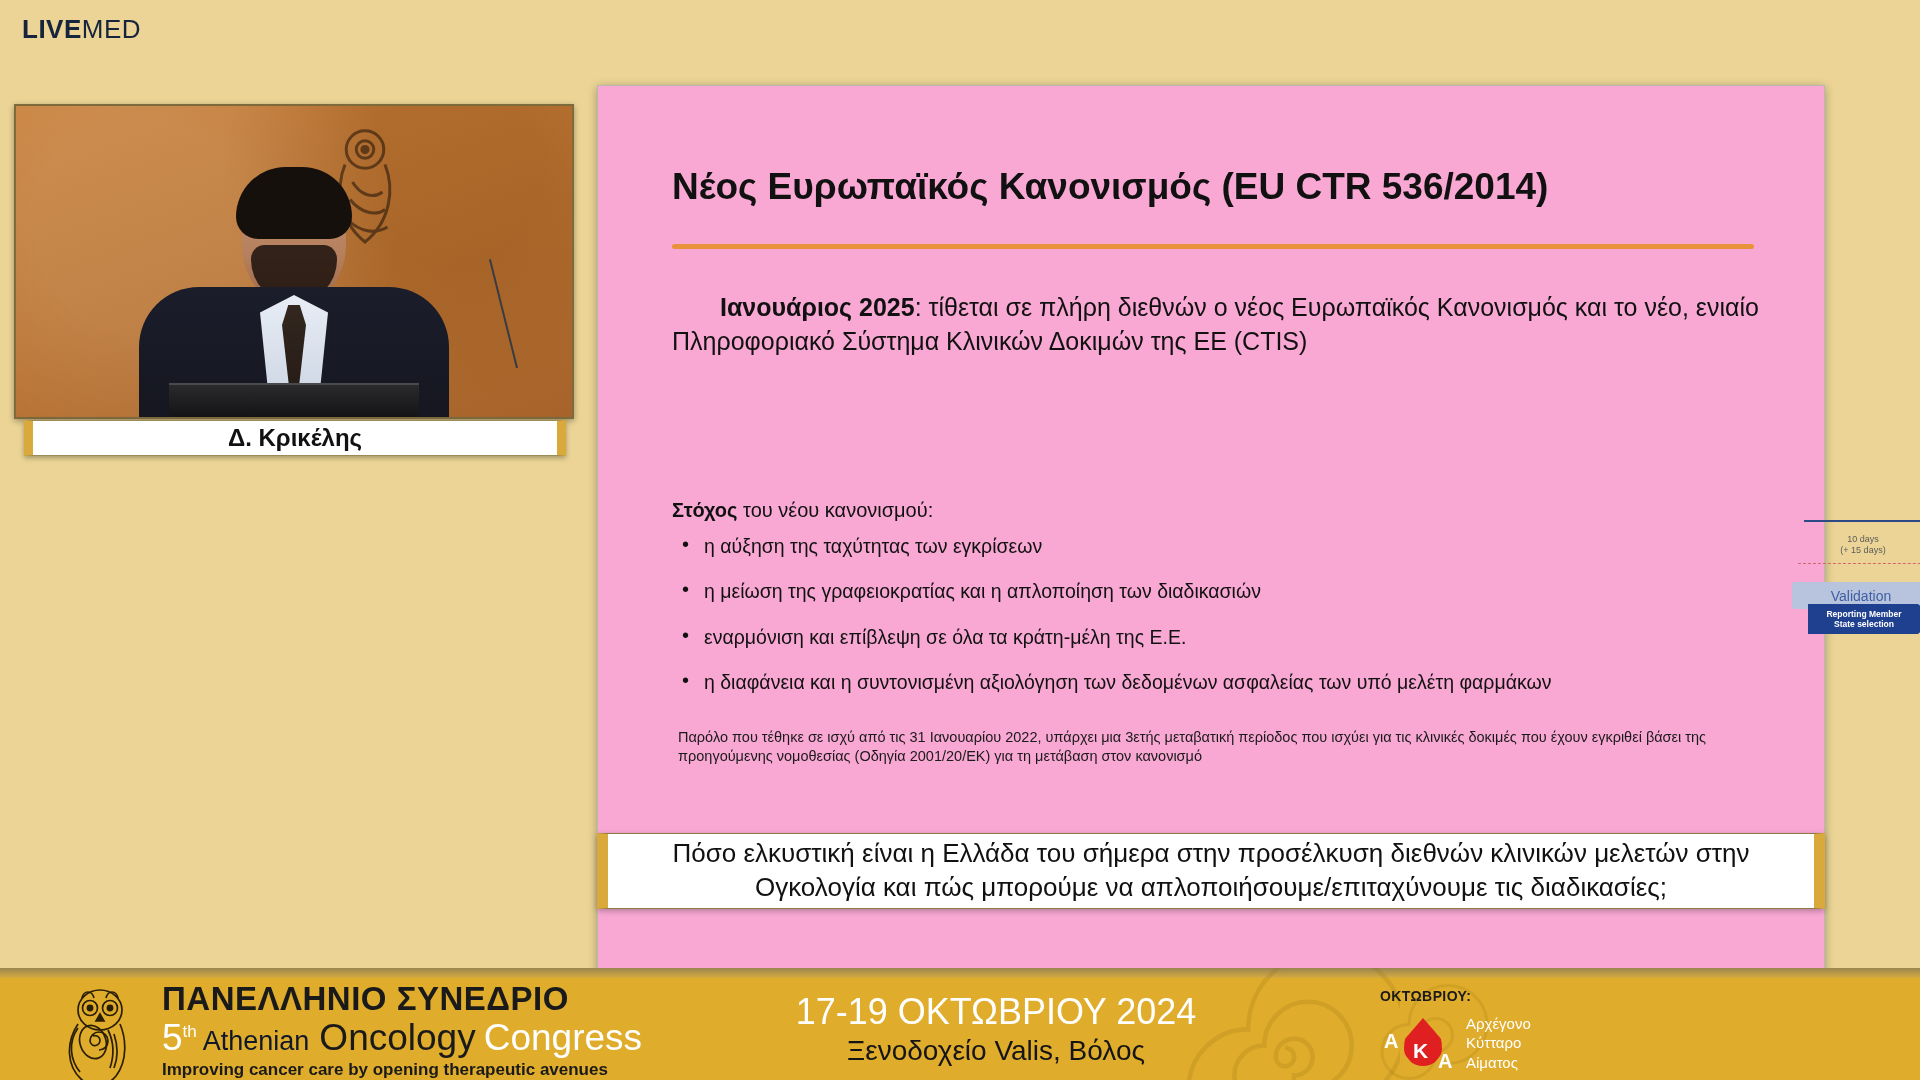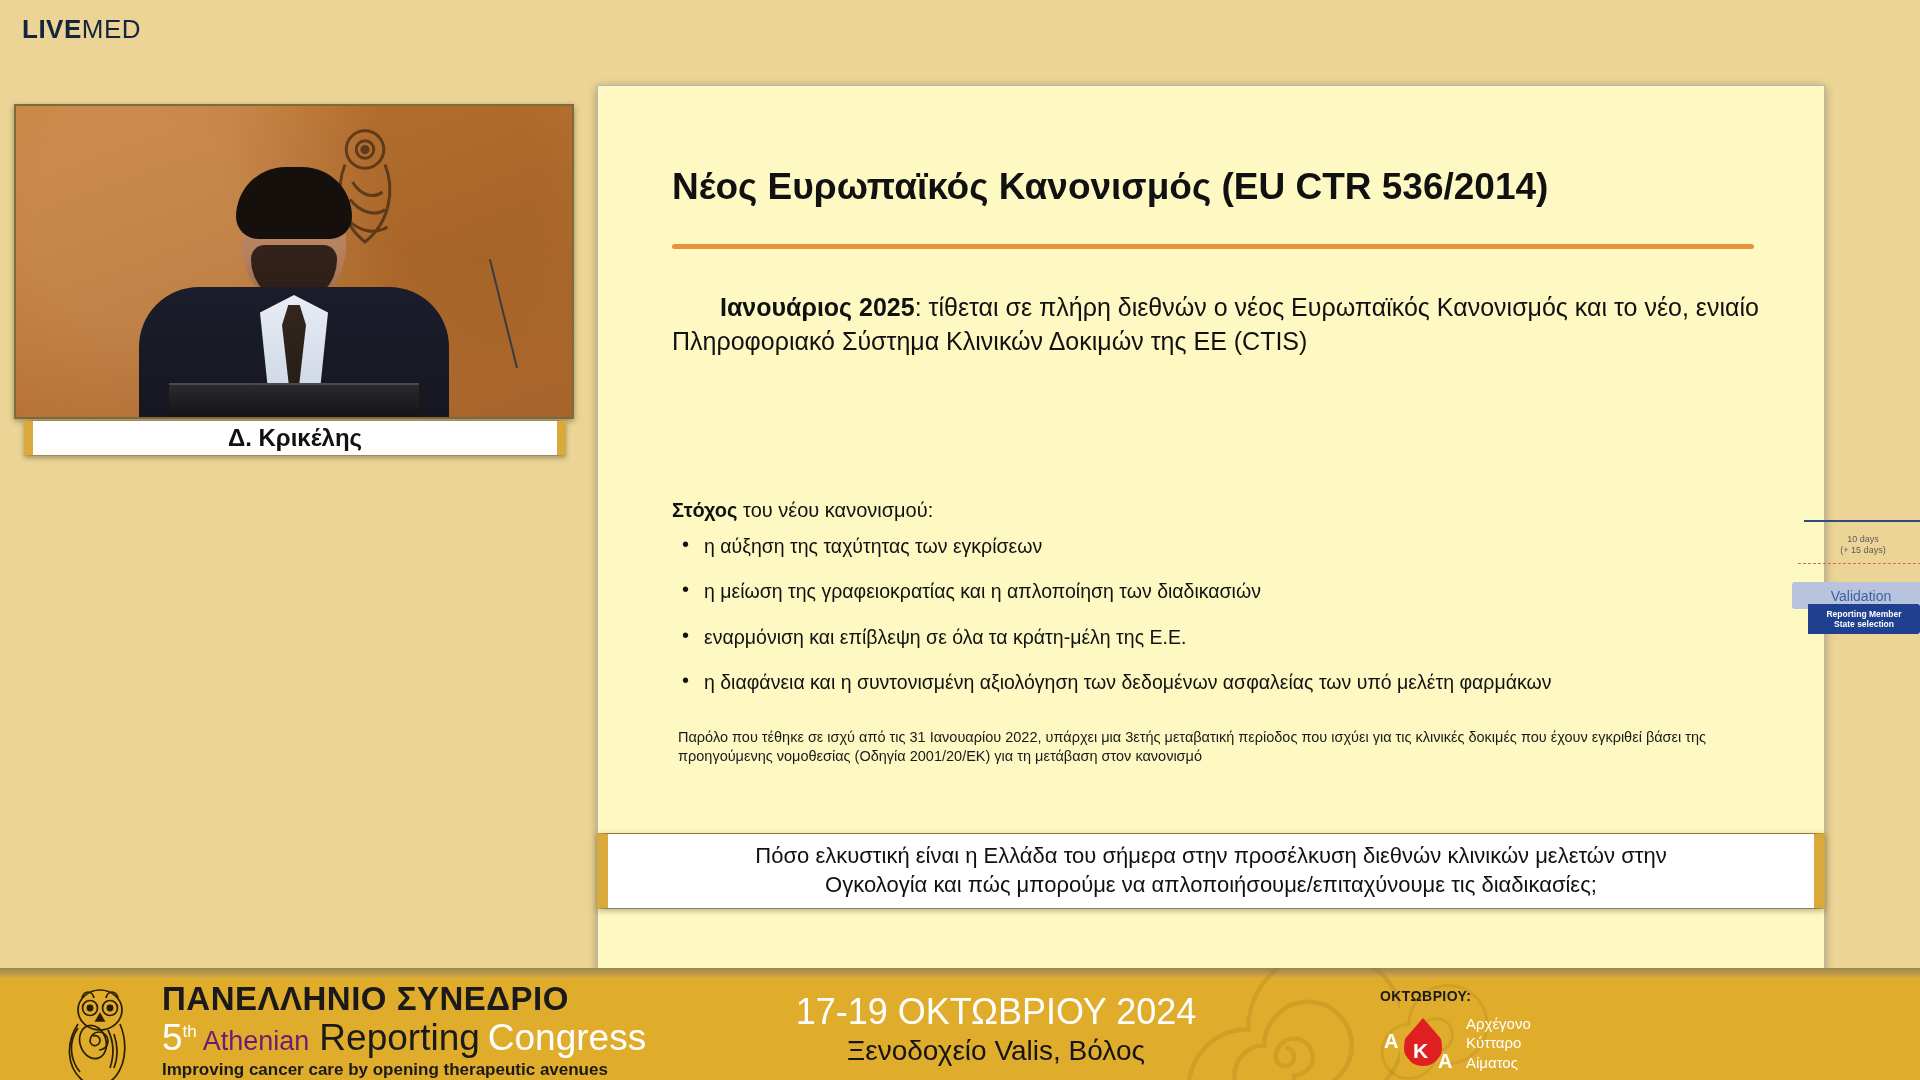--- a/index.html
+++ b/index.html
@@ -116,21 +116,21 @@
     box-shadow:0 2px 5px rgba(0,0,0,.3);
   }
   .nameplate span {
     font-size:24px; font-weight:bold; color:#111;
   }
 
   
   .slide {
     position:absolute; left:597px; top:85px;
     width:1228px; height:890px;
-    background:#fef9c3;
+    background:#f9a8d4;
     border:1px solid #b7b7b7;
     box-shadow:0 2px 9px rgba(0,0,0,.3);
   }
   .slide-title {
     position:absolute; left:74px; top:80px; right:50px;
     font-size:37px; font-weight:bold; color:#111; line-height:1.15;
   }
   .slide-rule {
     position:absolute; left:74px; top:158px;
     width:1082px; height:5px;
@@ -219,21 +219,21 @@
     background:#fff;
     border:1px solid #8e7b3f;
     border-left:11px solid #d9a93c;
     border-right:11px solid #d9a93c;
     display:flex; flex-direction:column;
     align-items:center; justify-content:center;
     box-shadow:0 2px 6px rgba(0,0,0,.28);
     padding:0 14px;
   }
   .caption div {
-    font-size:22px; color:#111; line-height:1.3; text-align:center;
+    font-size:26px; color:#111; line-height:1.3; text-align:center;
   }
 
   
   .banner {
     position:absolute; left:0; bottom:0;
     width:1920px; height:112px;
     background:#e0ac2b;
     overflow:hidden;
   }
   .banner::before {
@@ -260,21 +260,21 @@
   .cong-block { position:absolute; left:162px; top:14px; }
   .cong-line1 {
     font-size:33px; font-weight:bold; color:#1a1a1a;
     letter-spacing:.5px; line-height:1.05;
   }
   .cong-line2 {
     margin-top:2px; line-height:1; white-space:nowrap;
   }
   .cong-num { font-size:37px; color:#fff; }
   .cong-num sup { font-size:17px; }
-  .cong-ath { font-size:27px; color:#701a75; margin-left:6px; }
+  .cong-ath { font-size:27px; color:#0f172a; margin-left:6px; }
   .cong-onc { font-size:37px; color:#1a1a1a; margin-left:10px; }
   .cong-con { font-size:37px; color:#fff; margin-left:8px; }
   .cong-line3 {
     margin-top:4px; font-size:17px; font-weight:bold; color:#1a1a1a;
   }
 
   .date-block {
     position:absolute; left:766px; top:24px;
     width:460px; text-align:center;
   }
@@ -428,21 +428,21 @@
         <path d="M66 50 C70 62 70 74 66 84"></path>
         <path d="M36 96 l0 8 M48 98 l0 8"></path>
         <path d="M30 104 l14 0 M42 104 l14 0"></path>
       </g>
     </svg>
   </div>
 
   <div class="cong-block">
     <div class="cong-line1">ΠΑΝΕΛΛΗΝΙΟ ΣΥΝΕΔΡΙΟ</div>
     <div class="cong-line2">
-      <span class="cong-num"><span>5</span><sup>th</sup></span><span class="cong-ath">Athenian</span><span class="cong-onc">Reporting</span><span class="cong-con">Congress</span>
+      <span class="cong-num"><span>5</span><sup>th</sup></span><span class="cong-ath">Athenian</span><span class="cong-onc">Oncology</span><span class="cong-con">Congress</span>
     </div>
     <div class="cong-line3">Improving cancer care by opening therapeutic avenues</div>
   </div>
 
   <div class="date-block">
     <div class="date-main">17-19 ΟΚΤΩΒΡΙΟΥ 2024</div>
     <div class="date-sub">Ξενοδοχείο Valis, Βόλος</div>
   </div>
 
   <div class="org-block">

